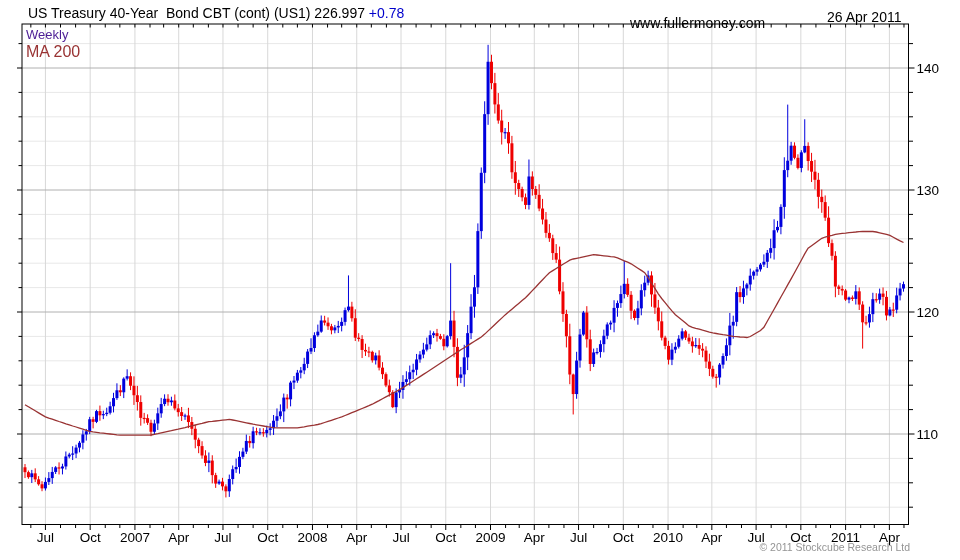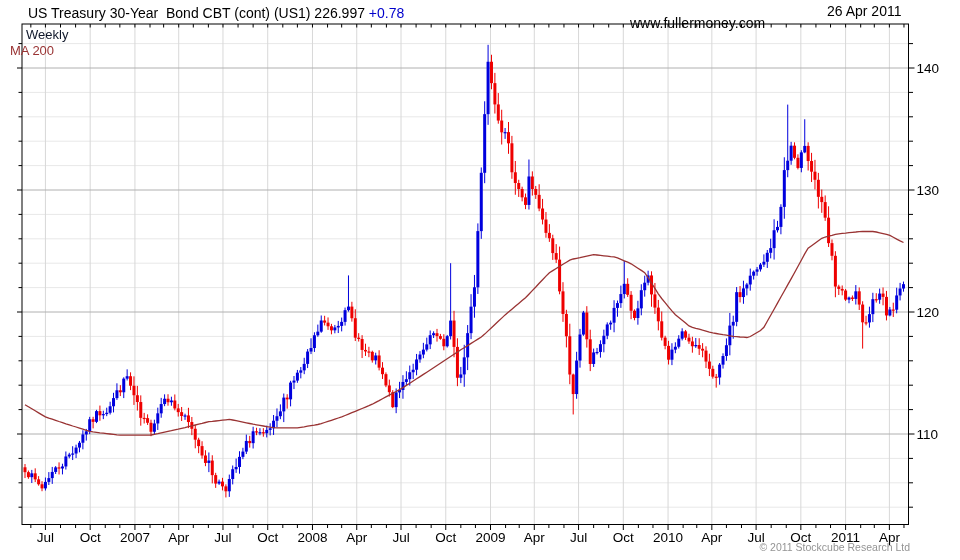--- a/index.html
+++ b/index.html
@@ -1,23 +1,23 @@
 <!DOCTYPE html>
 <html><head>
 <meta charset="utf-8">
 <style>
   html,body{margin:0;padding:0;background:#ffffff;}
   .stage{position:relative;width:960px;height:560px;background:#ffffff;overflow:hidden;
          font-family:"Liberation Sans","DejaVu Sans",sans-serif;}
   .hdr{position:absolute;top:5px;left:28px;font-size:14px;color:#000;white-space:pre;}
   .hdr .chg{color:#0000cc;}
   .site{position:absolute;top:15px;left:630px;font-size:14px;color:#000;}
-  .date{position:absolute;top:3px;left:827px;font-size:14px;color:#000;}
-  .legend-weekly{position:absolute;top:27px;left:26px;font-size:13px;color:#0f172a;}
-  .legend-ma{position:absolute;top:43px;left:10px;font-size:13px;color:#993333;}
+  .date{position:absolute;top:9px;left:827px;font-size:14px;color:#000;}
+  .legend-weekly{position:absolute;top:27px;left:26px;font-size:13px;color:#4c1d95;}
+  .legend-ma{position:absolute;top:43px;left:26px;font-size:16px;color:#993333;}
   .copyright{position:absolute;top:541px;right:50px;font-size:10.5px;color:#949494;text-align:center;}
   svg{position:absolute;top:0;left:0;}
   text{font-family:"Liberation Sans","DejaVu Sans",sans-serif;}
 </style>
 </head>
 <body>
 
 <div class="stage">
 
   <svg id="chart" width="960" height="560">
@@ -1289,21 +1289,21 @@
       <text x="578.5557142857143" y="542" font-size="13.5" text-anchor="middle">Jul</text>
       <text x="623.3071428571428" y="542" font-size="13.5" text-anchor="middle">Oct</text>
       <text x="668.0585714285714" y="542" font-size="13.5" text-anchor="middle">2010</text>
       <text x="711.8371428571428" y="542" font-size="13.5" text-anchor="middle">Apr</text>
       <text x="756.1021428571429" y="542" font-size="13.5" text-anchor="middle">Jul</text>
       <text x="800.8535714285714" y="542" font-size="13.5" text-anchor="middle">Oct</text>
       <text x="845.6049999999999" y="542" font-size="13.5" text-anchor="middle">2011</text>
       <text x="889.3835714285714" y="542" font-size="13.5" text-anchor="middle">Apr</text>
     </svg>
 
-  <div class="hdr"><span>US Treasury 30-Year  Bond CBT (cont) (US1)</span><span> </span><span>226.997</span><span> </span><span class="chg">+0.78</span></div>
+  <div class="hdr"><span>US Treasury 40-Year  Bond CBT (cont) (US1)</span><span> </span><span>226.997</span><span> </span><span class="chg">+0.78</span></div>
 
   <div class="site">www.fullermoney.com</div>
   <div class="date">26 Apr 2011</div>
 
   <div class="legend-weekly">Weekly</div>
   <div class="legend-ma">MA 200</div>
 
   <div class="copyright">© 2011 Stockcube Research Ltd</div>
 </div>
 

